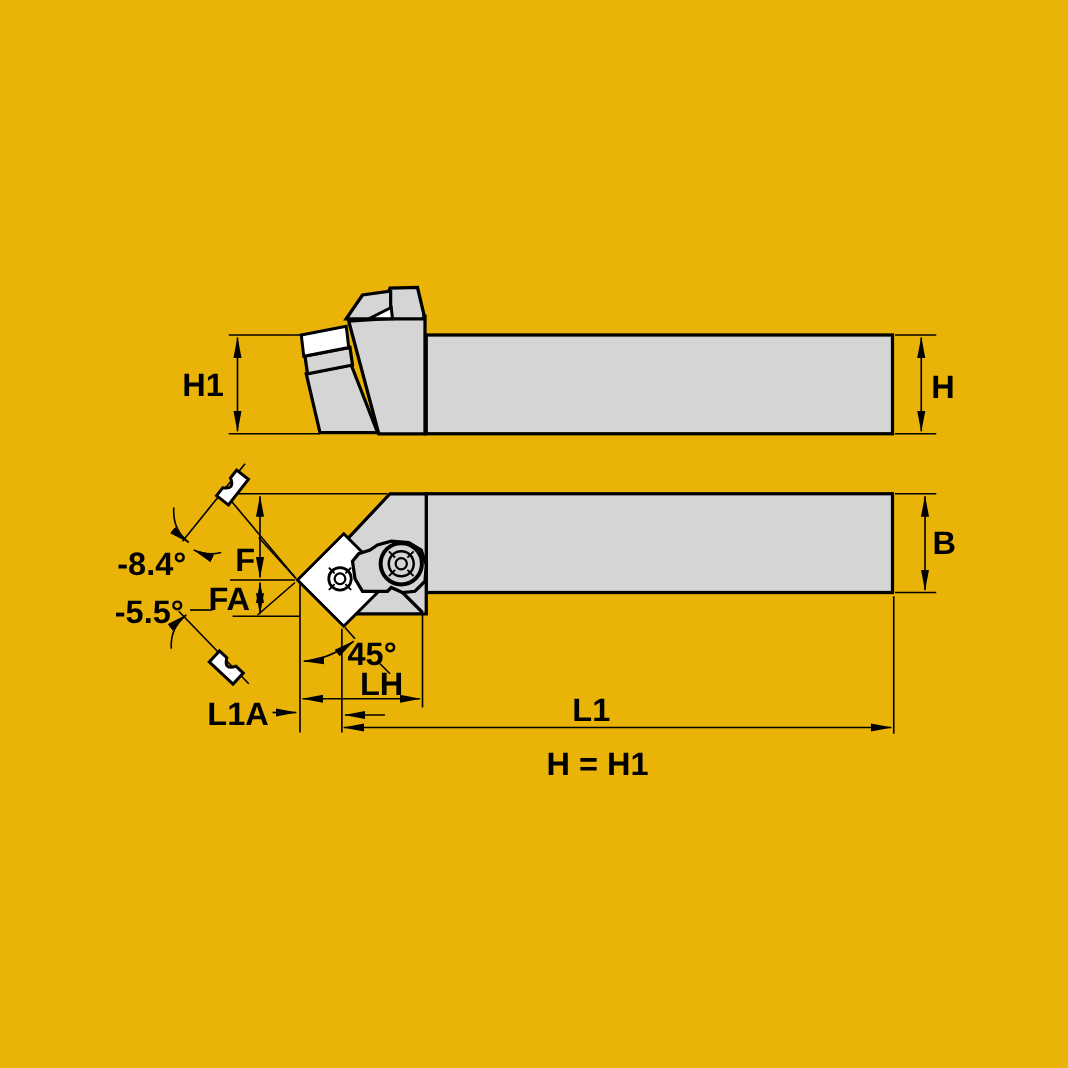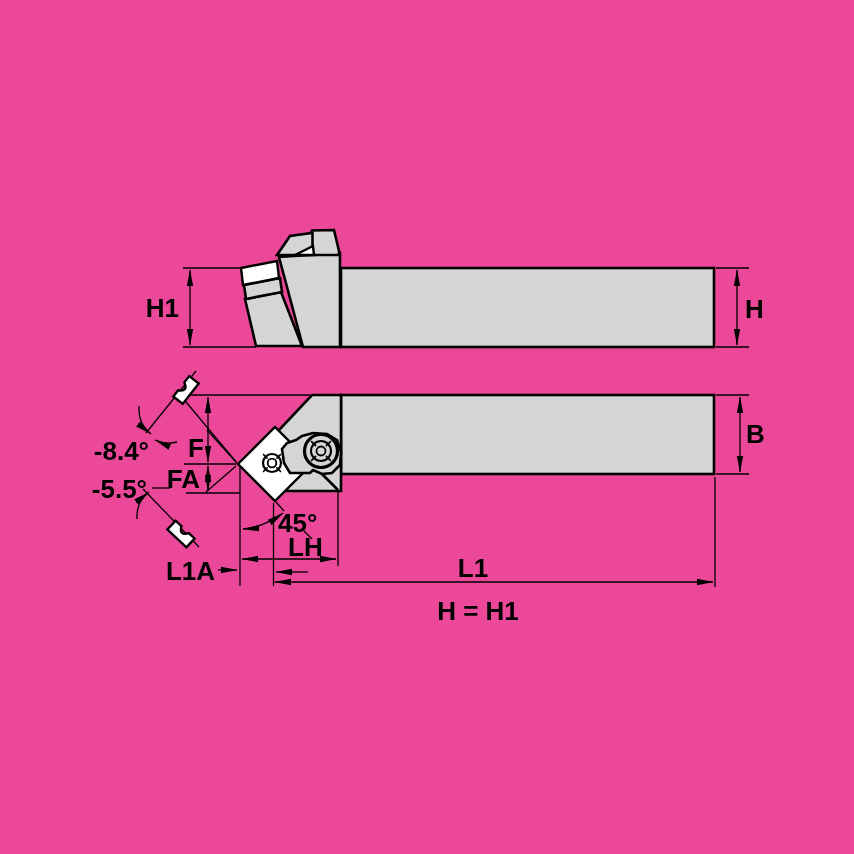--- a/index.html
+++ b/index.html
@@ -1,16 +1,16 @@
 <!DOCTYPE html>
 <html><head>
 <meta charset="utf-8">
 <style>
   html,body{margin:0;padding:0;background:#ffffff;}
-  .canvas{position:relative;width:854px;height:854px;background:#ec4899;overflow:hidden;}
+  .canvas{position:relative;width:854px;height:854px;background:#eab308;overflow:hidden;}
   svg{position:absolute;left:0;top:0;}
   text{font-family:"Liberation Sans","DejaVu Sans",sans-serif;font-weight:bold;fill:#000;}
   .lbl{font-size:26px;}
   .thick{stroke:#000;stroke-width:2.6;fill:none;}
   .thin{stroke:#000;stroke-width:1.3;fill:none;}
   .fillgray{fill:#d5d5d5;stroke:#000;stroke-width:2.6;}
   .fillwhite{fill:#ffffff;stroke:#000;stroke-width:2.4;}
 </style>
 </head>
 <body>

